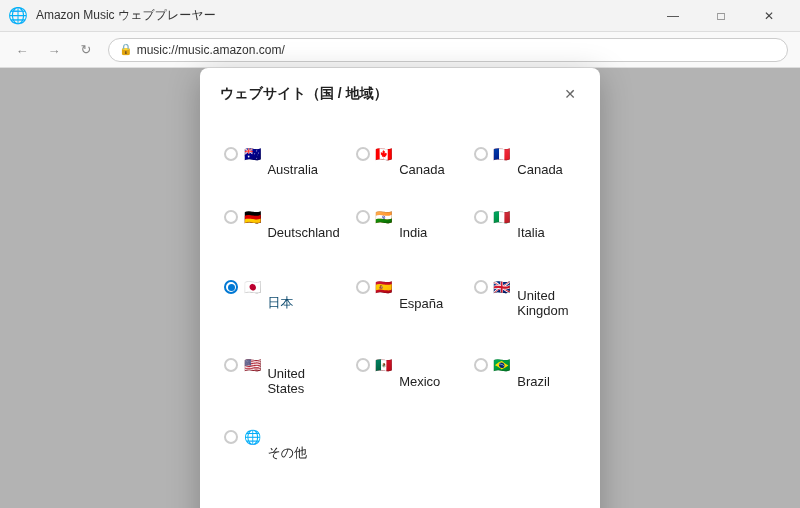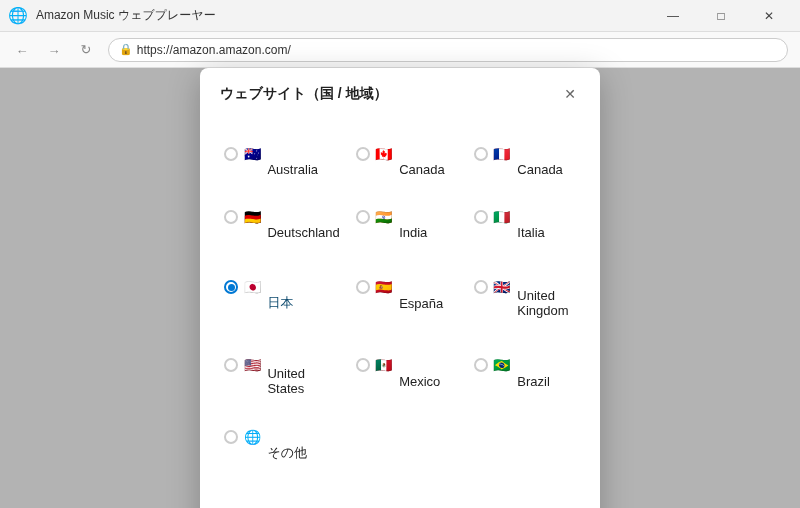--- a/index.html
+++ b/index.html
@@ -233,21 +233,21 @@
     <div class="titlebar-btn close">✕</div>
   </div>
 </div>
 
 <div class="navbar">
   <div class="nav-btn">←</div>
   <div class="nav-btn">→</div>
   <div class="nav-btn">↻</div>
   <div class="address-bar">
     <span class="address-lock">🔒</span>
-    <span>https://amazon.amazon.com/</span>
+    <span>music://music.amazon.com/</span>
   </div>
 </div>
 
 <div class="content">
   <div class="modal-overlay">
     <div class="dialog">
 
       <div class="dialog-header">
         <span class="dialog-title">ウェブサイト（国 / 地域）</span>
         <div class="dialog-close">✕</div>

